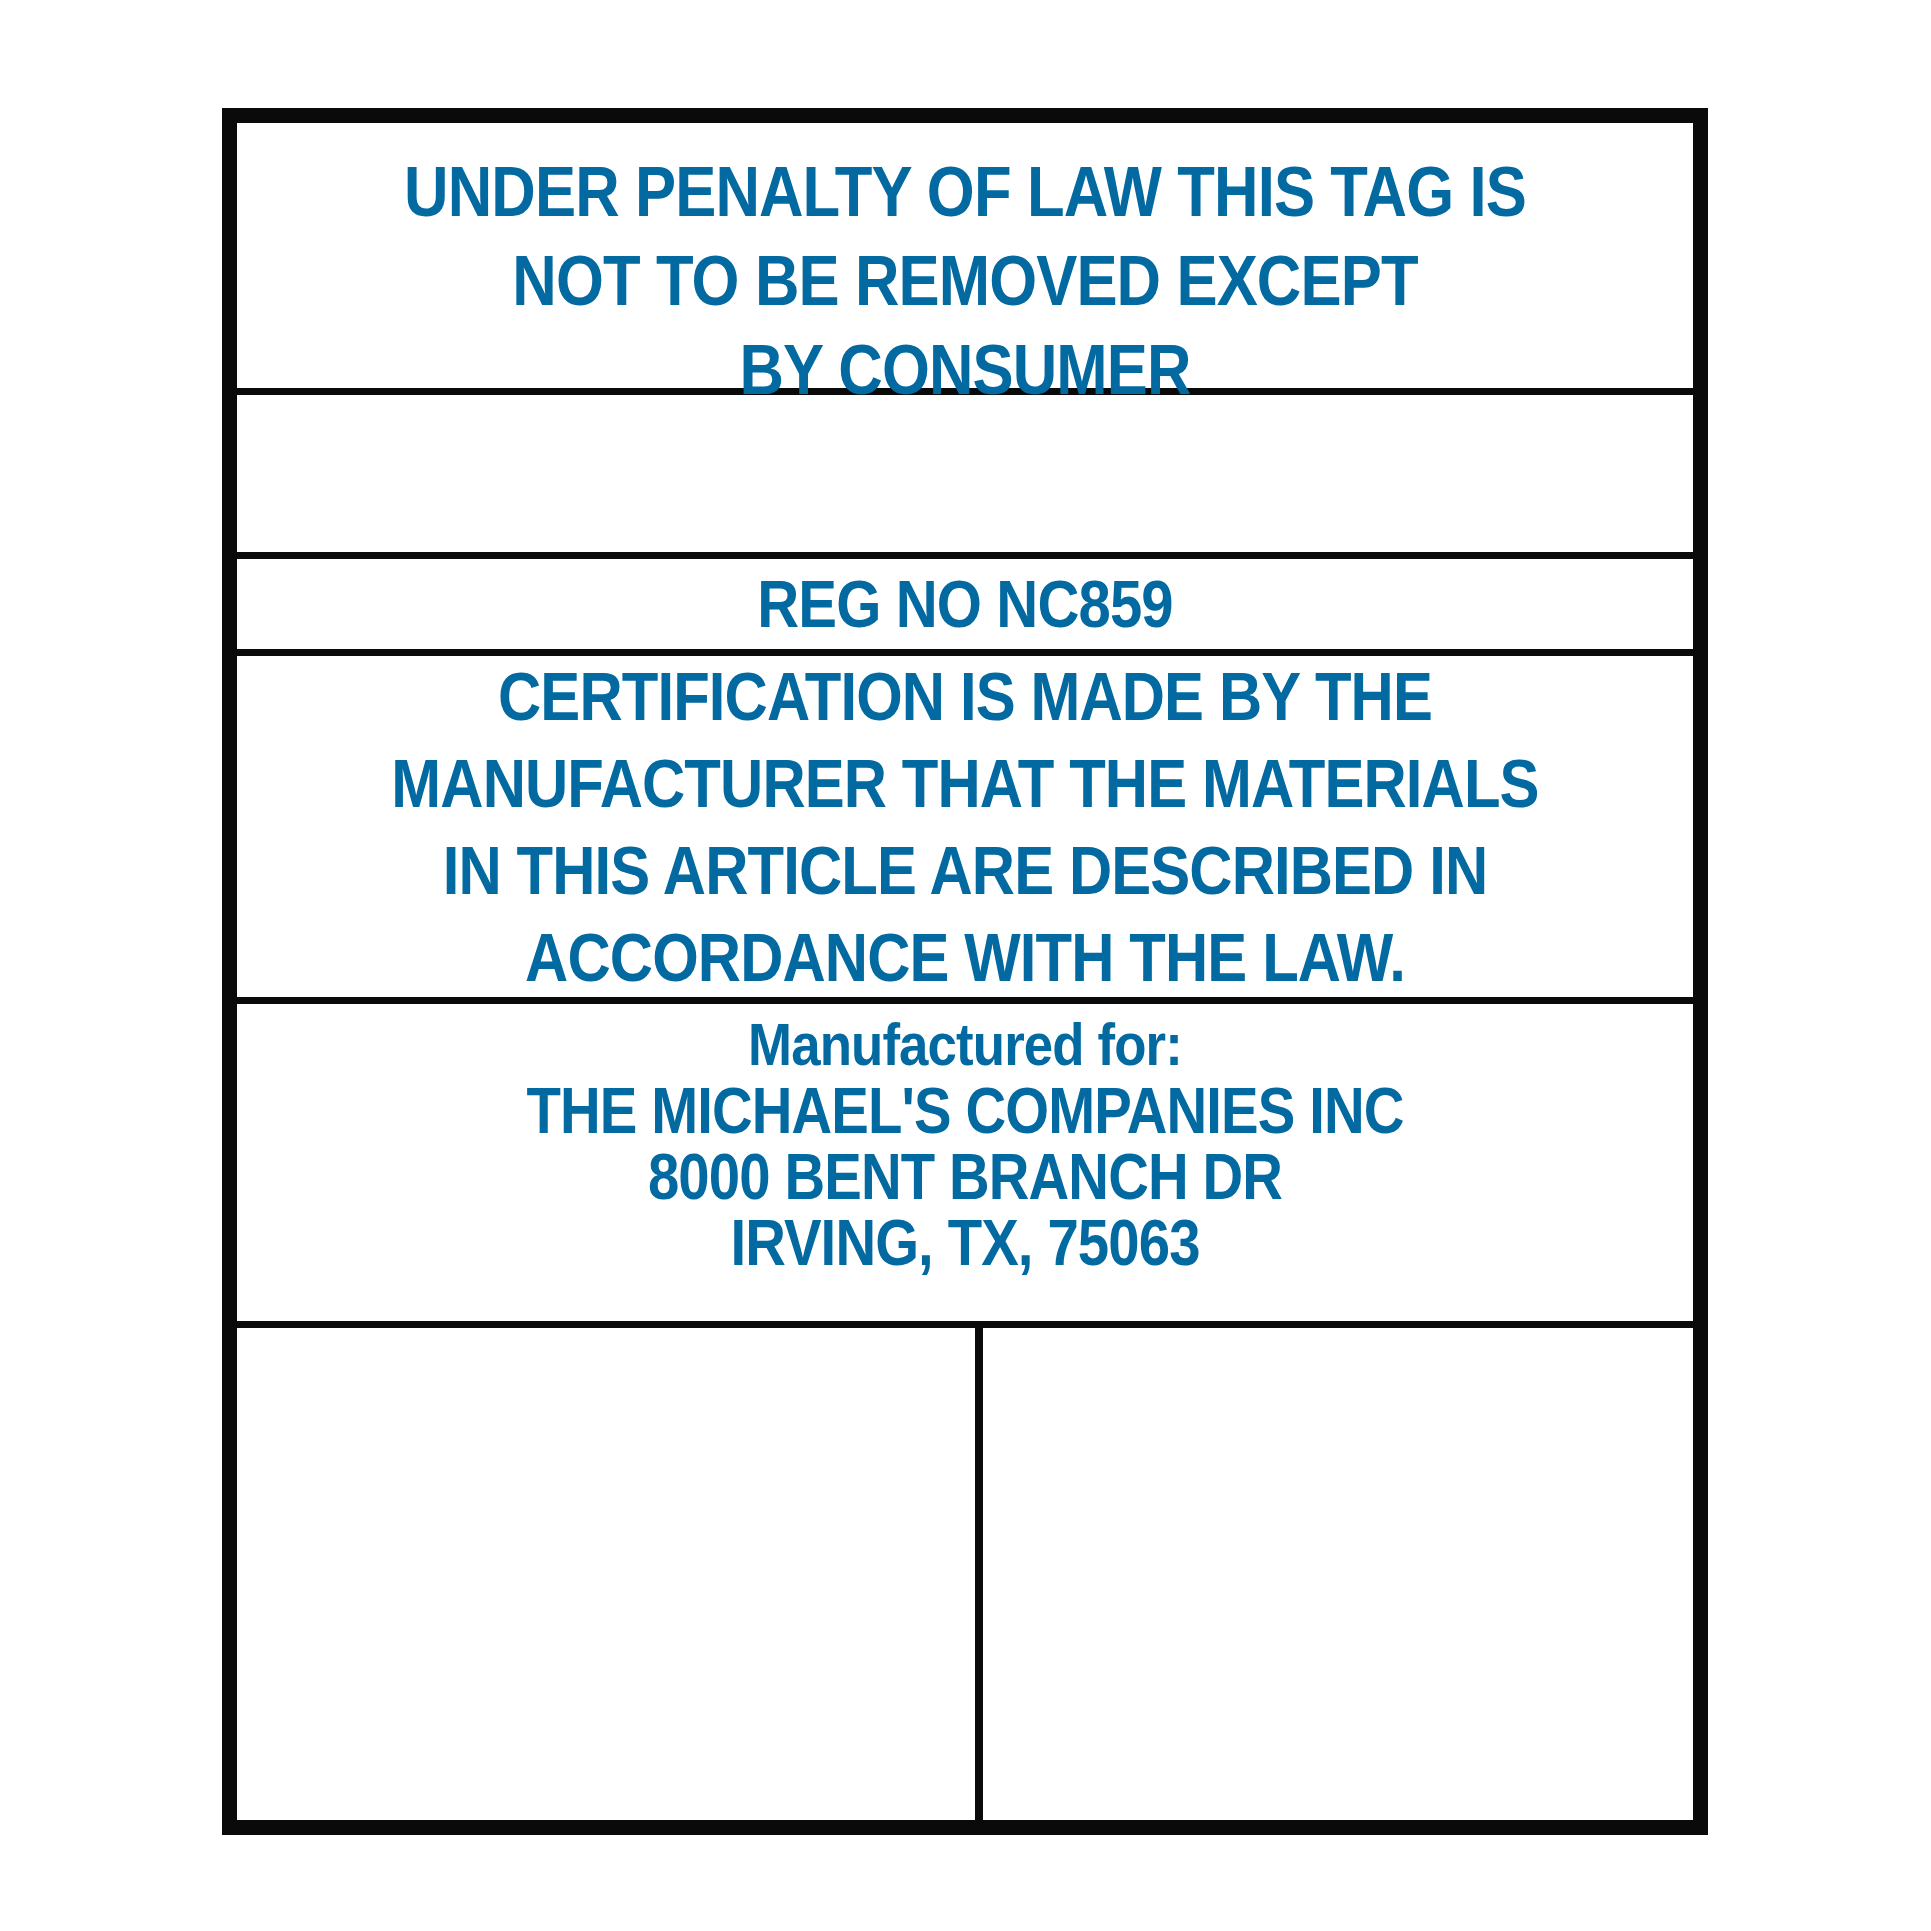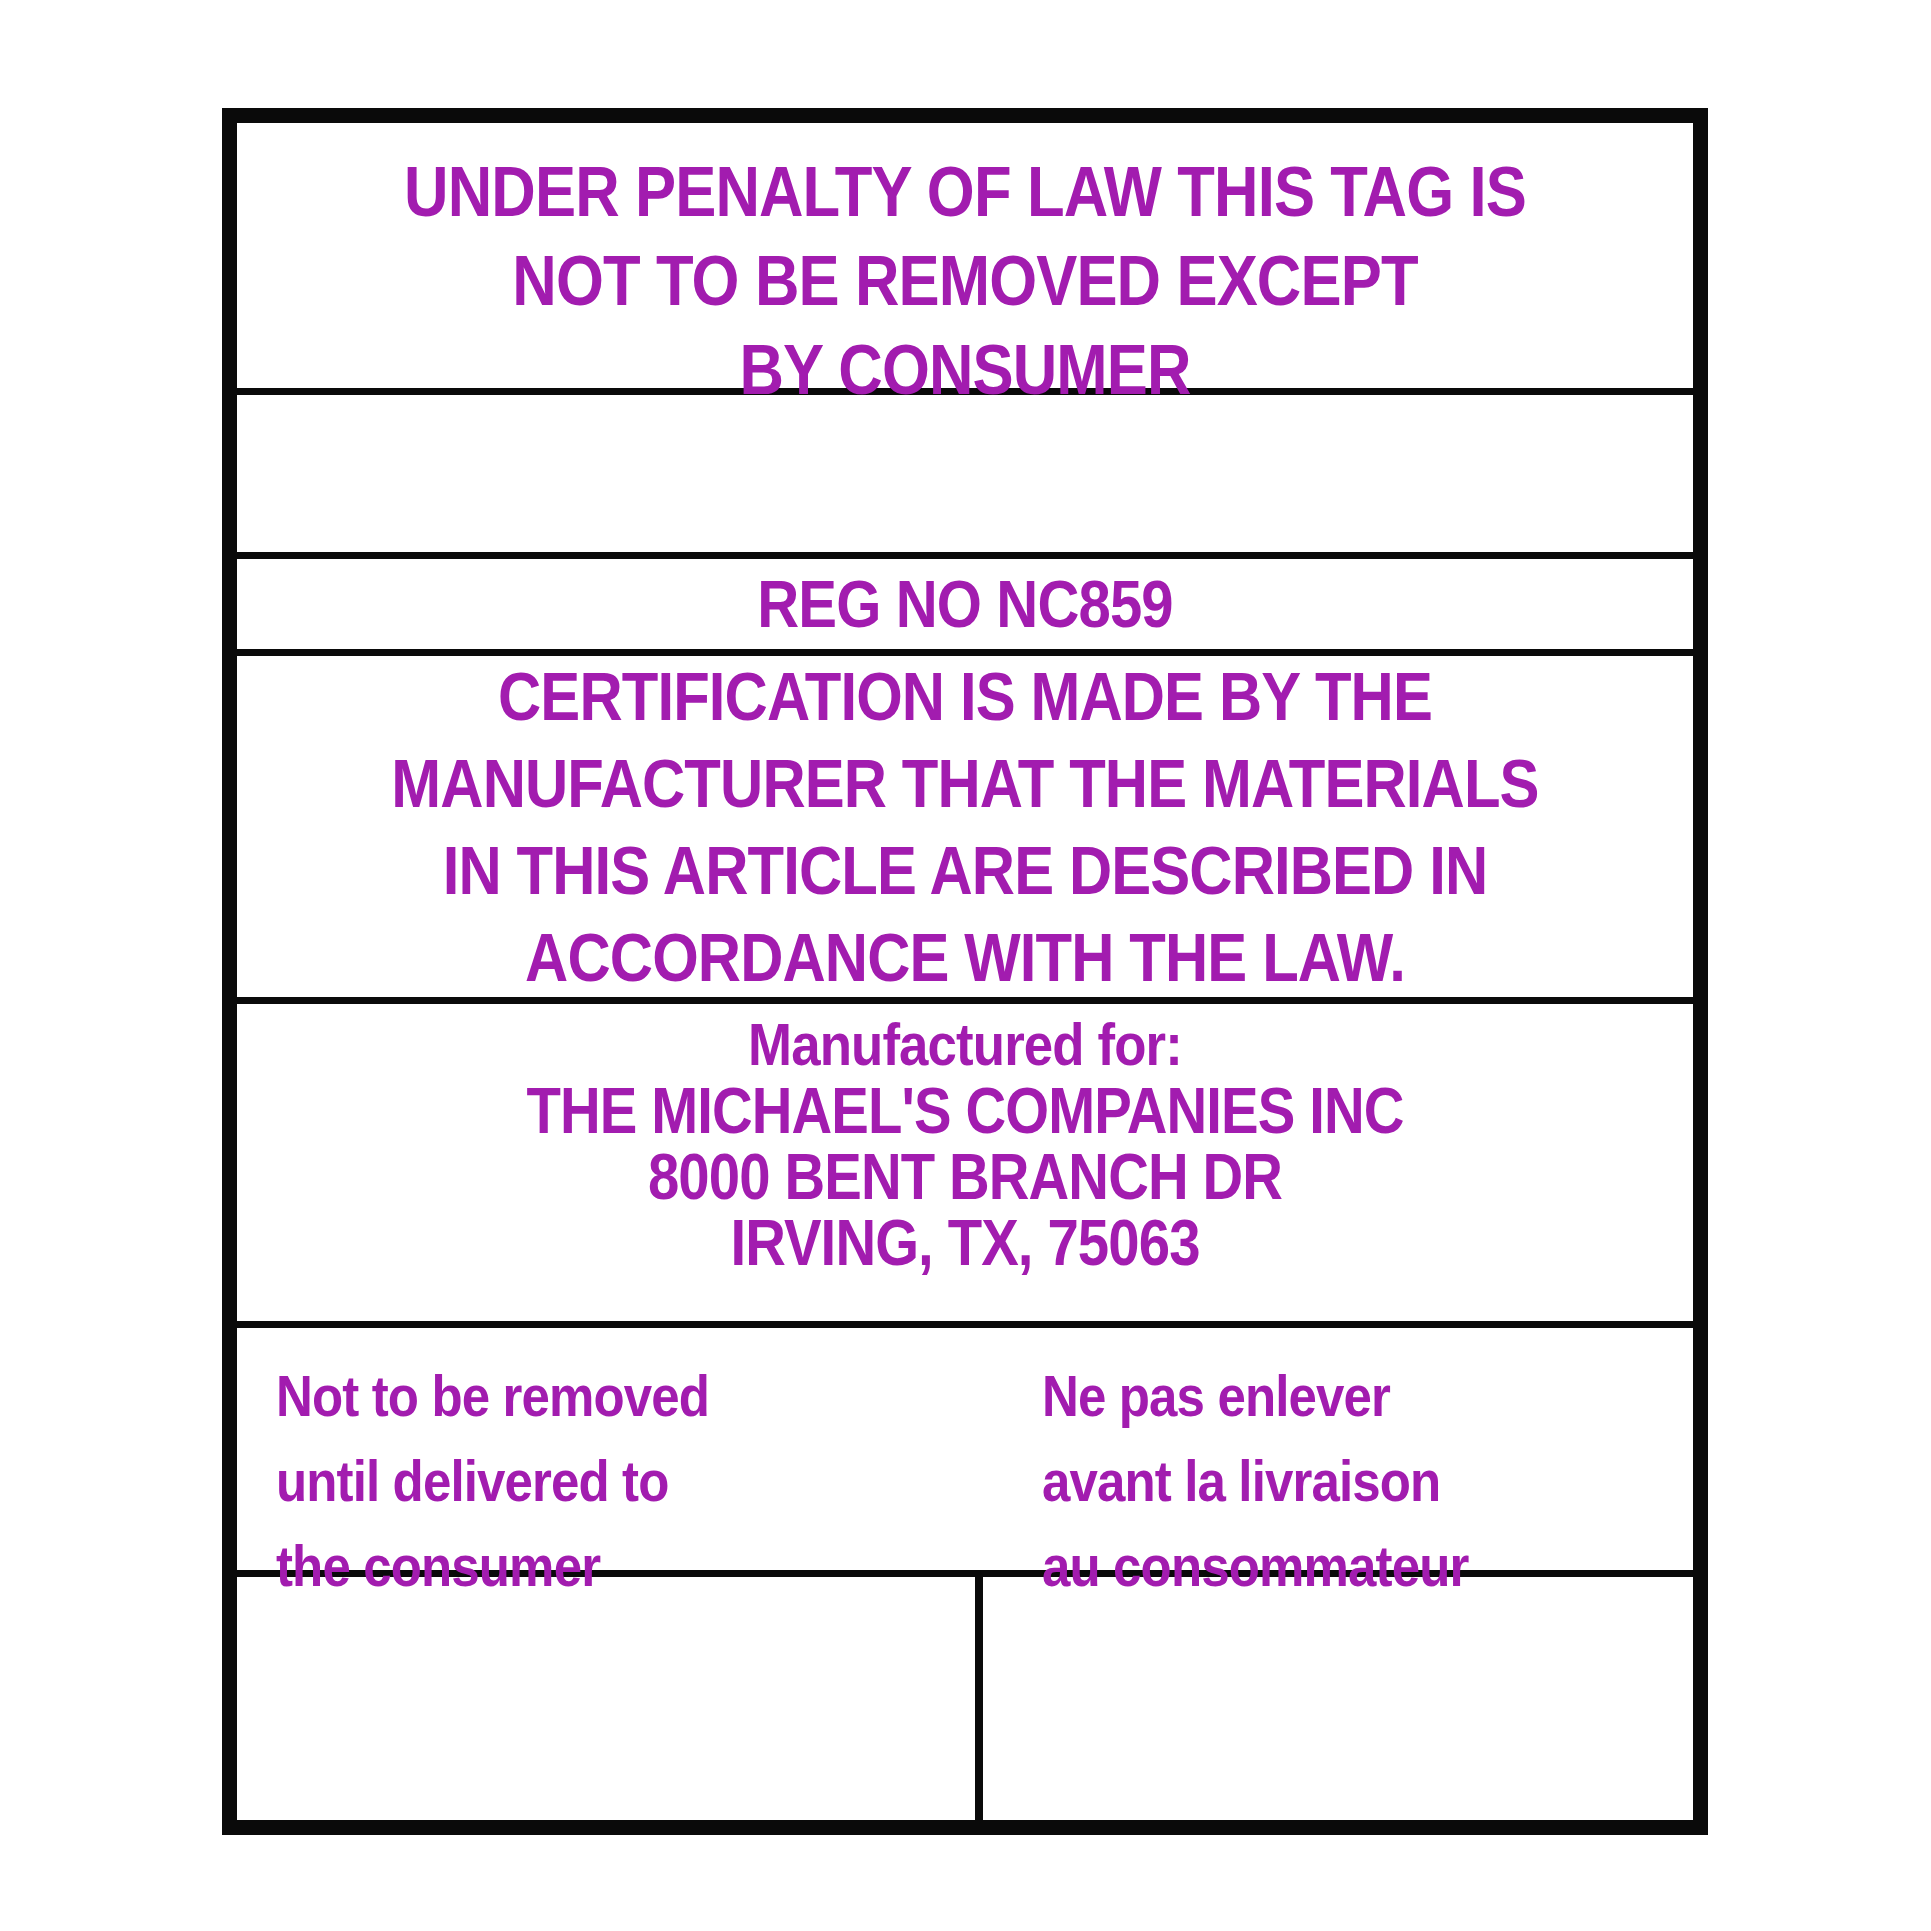--- a/index.html
+++ b/index.html
@@ -6,21 +6,21 @@
     margin: 0;
     padding: 0;
     background: #ffffff;
   }
   .page {
     position: relative;
     width: 1931px;
     height: 1931px;
     background: #ffffff;
     font-family: "Liberation Sans", sans-serif;
-    color: #a21caf;
+    color: #0369a1;
     overflow: hidden;
   }
   .tag {
     position: absolute;
     left: 222px;
     top: 108px;
     width: 1456px;
     height: 1697px;
     border: 15.4px solid #0a0a0a;
     background: #ffffff;
@@ -113,32 +113,20 @@
       <div class="ln">ACCORDANCE WITH THE LAW.</div>
     </section>
 
     <section class="sec sec-mfg">
       <div class="ln ln-head">Manufactured for:</div>
       <div class="ln ln-addr">THE MICHAEL'S COMPANIES INC</div>
       <div class="ln ln-addr">8000 BENT BRANCH DR</div>
       <div class="ln ln-addr">IRVING, TX, 75063</div>
     </section>
 
-    <section class="sec sec-b1">
-      <div class="col col-en">
-        <div class="ln">Not to be removed</div>
-        <div class="ln">until delivered to</div>
-        <div class="ln">the consumer</div>
-      </div>
-      <div class="col col-fr">
-        <div class="ln">Ne pas enlever</div>
-        <div class="ln">avant la livraison</div>
-        <div class="ln">au consommateur</div>
-      </div>
-    </section>
 
     <section class="sec sec-b2">
       <div class="vdiv"></div>
     </section>
 
   </div>
 </div>
 
 
 </body></html>

